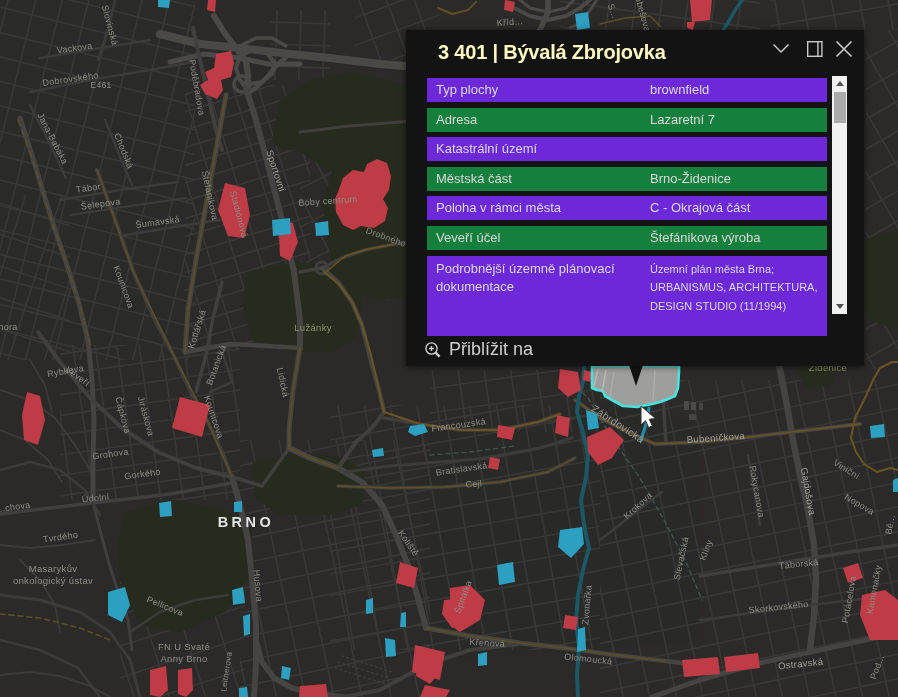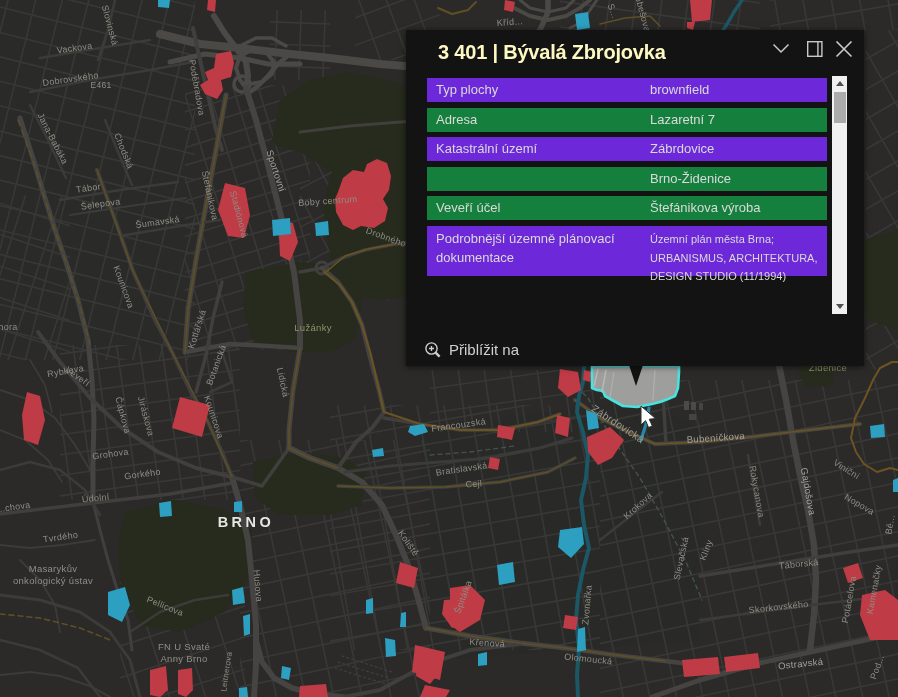--- a/index.html
+++ b/index.html
@@ -11,29 +11,29 @@
   border-top:21px solid #131313;}
 .title{position:absolute;left:32px;top:34px;font-size:20px;font-weight:bold;color:#fef9c3;
   letter-spacing:-0.2px;transform:translateY(-100%);}
 .hicons{position:absolute;left:367px;top:11px;}
 .tbl{position:absolute;left:21px;top:48px;width:400px;}
 .row{position:relative;height:24px;margin-bottom:5.6px;font-size:13px;color:#dadada;}
 .row.odd{background:#6d28d9;}
 .row.even{background:#15803d;}
 .k{position:absolute;left:9px;top:0;width:198px;line-height:24px;white-space:nowrap;overflow:hidden;}
 .v{position:absolute;left:211px;top:0;width:188px;line-height:24px;white-space:nowrap;overflow:hidden;margin-left:12px;}
-.row.last{height:50px;}
+.row.last{height:80px;}
 .row.last .k,.row.last .v{line-height:18.7px;top:4px;white-space:normal;}
 .row.last .v{font-size:11px;}
 .sbar{position:absolute;left:426px;top:46px;width:15px;height:238px;background:#f1f1f1;}
 .sarr{position:absolute;left:3.5px;width:0;height:0;border-left:4px solid transparent;border-right:4px solid transparent;}
 .sarr.up{top:5px;border-bottom:5px solid #505050;}
 .sarr.dn{bottom:5px;border-top:5px solid #505050;}
 .sthumb{position:absolute;left:1.5px;top:16px;width:12px;height:31px;background:#ababab;}
-.foot{position:absolute;left:18px;top:306px;height:27px;display:flex;align-items:center;color:#cfcfcf;font-size:15px;}
+.foot{position:absolute;left:18px;top:306px;height:27px;display:flex;align-items:center;color:#cfcfcf;font-size:18px;}
 .foot span{margin-left:7px;}
 </style></head>
 <body>
 <svg width="898" height="697" viewBox="0 0 898 697" xmlns="http://www.w3.org/2000/svg" style="position:absolute;left:0;top:0">
 <rect width="898" height="697" fill="#2b2a28"></rect>
 <polygon points="420,430 640,400 700,430 700,640 430,660" fill="#292927"></polygon>
 <polygon points="0,0 190,0 190,350 0,350" fill="#2a2a28"></polygon>
 <clipPath id="c0_0">
       <rect x="0" y="0" width="195" height="360"></rect>
     </clipPath>
@@ -712,24 +712,28 @@
 <div class="row odd">
         <div class="k">Typ plochy</div>
         <div class="v">brownfield</div>
       </div>
 <div class="row even">
         <div class="k">Adresa</div>
         <div class="v">Lazaretní 7</div>
       </div>
 <div class="row odd">
         <div class="k">Katastrální území</div>
-        <div class="v">Zábrdovice</div>
       </div>
 <div class="row even">
+        <div class="k">Městská část</div>
         <div class="v">Brno-Židenice</div>
+      </div>
+<div class="row odd">
+        <div class="k">Poloha v rámci města</div>
+        <div class="v">C - Okrajová část</div>
       </div>
 <div class="row even">
         <div class="k">Veveří účel</div>
         <div class="v">Štefánikova výroba</div>
       </div>
 <div class="row odd last">
         <div class="k">Podrobnější územně plánovací<br>dokumentace</div>
         <div class="v">Územní plán města Brna;<br>URBANISMUS, ARCHITEKTURA,<br>DESIGN STUDIO (11/1994)</div>
       </div>
   </div>

